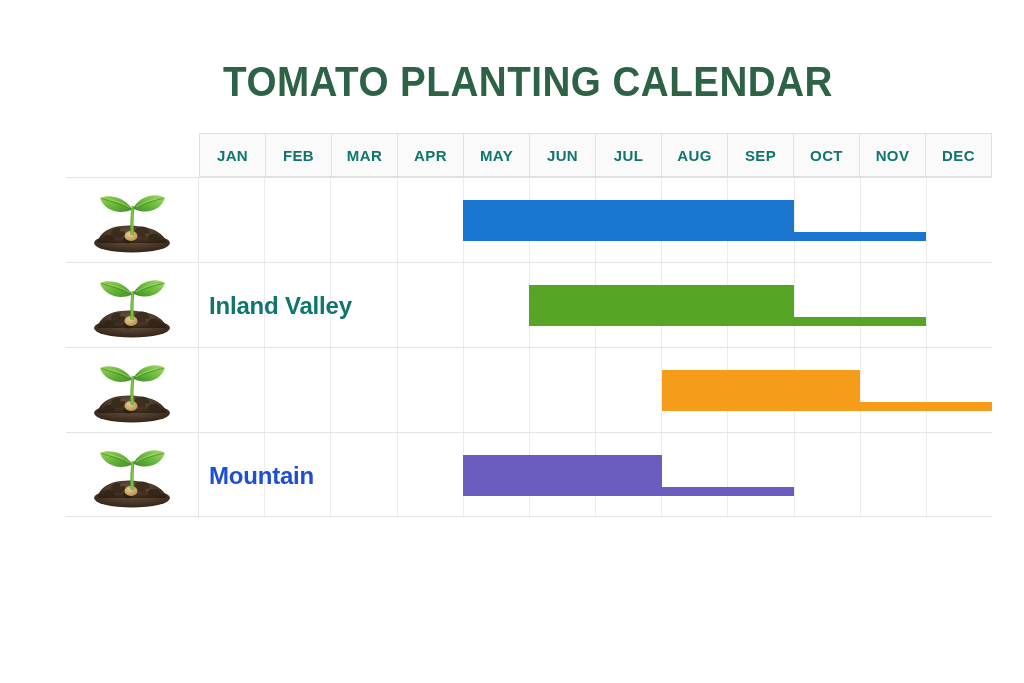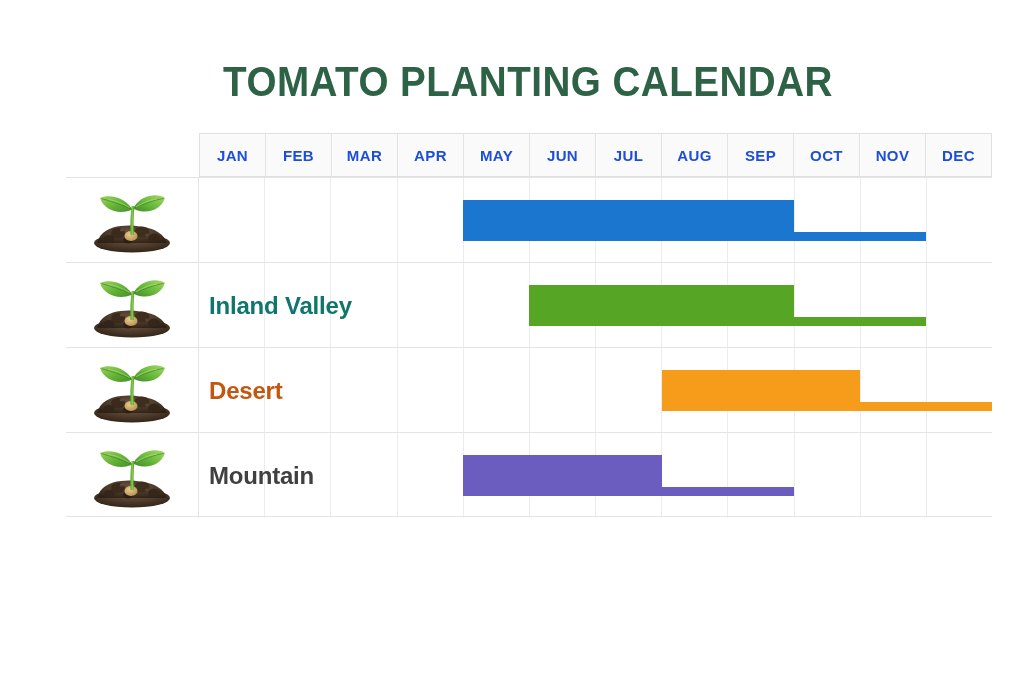--- a/index.html
+++ b/index.html
@@ -60,21 +60,21 @@
     border: 1px solid #e0e0e0;
     box-sizing: border-box;
   }
   .month-cell {
     flex: 1 1 0;
     display: flex;
     align-items: center;
     justify-content: center;
     font-size: 15px;
     font-weight: bold;
-    color: #1d4ed8;
+    color: #0f766e;
     letter-spacing: 0.4px;
     border-right: 1px solid #e3e3e3;
     box-sizing: border-box;
     background: #fafafa;
   }
   .month-cell:last-child { border-right: none; text-align: right; }
 
   
   .rows-area {
     position: absolute;
@@ -410,21 +410,20 @@
             <div class="grid-col"></div>
             <div class="grid-col"></div>
             <div class="grid-col"></div>
             <div class="grid-col"></div>
             <div class="grid-col"></div>
           </div>
           <div class="bars-layer">
             <div class="bar-thick" style="left: 462.583px; width: 198.25px; background: rgb(245, 156, 27);"></div>
             <div class="bar-thin" style="left: 660.833px; width: 132.167px; background: rgb(245, 156, 27);"></div>
           </div>
-          <div class="label-cell" style="color: rgb(194, 87, 15);">Desert</div>
         </div>
         <div class="region-row last" style="top: 255px;">
           <div class="icon-cell">
   <svg class="seedling" viewBox="0 0 108 66" xmlns="http://www.w3.org/2000/svg">
     <defs>
       <radialGradient id="soilG" cx="50%" cy="35%" r="70%">
         <stop offset="0%" stop-color="#6b5440"></stop>
         <stop offset="55%" stop-color="#4a3828"></stop>
         <stop offset="100%" stop-color="#2e2116"></stop>
       </radialGradient>
@@ -485,18 +484,18 @@
             <div class="grid-col"></div>
             <div class="grid-col"></div>
             <div class="grid-col"></div>
             <div class="grid-col"></div>
             <div class="grid-col"></div>
           </div>
           <div class="bars-layer">
             <div class="bar-thick" style="left: 264.333px; width: 198.25px; background: rgb(107, 92, 191);"></div>
             <div class="bar-thin" style="left: 462.583px; width: 132.167px; background: rgb(107, 92, 191);"></div>
           </div>
-          <div class="label-cell" style="color: #404040;">Mountain</div>
+          <div class="label-cell" style="color: #1d4ed8;">Mountain</div>
         </div>
       </div>
 
   </div>
 </div>
 
 </body></html>

